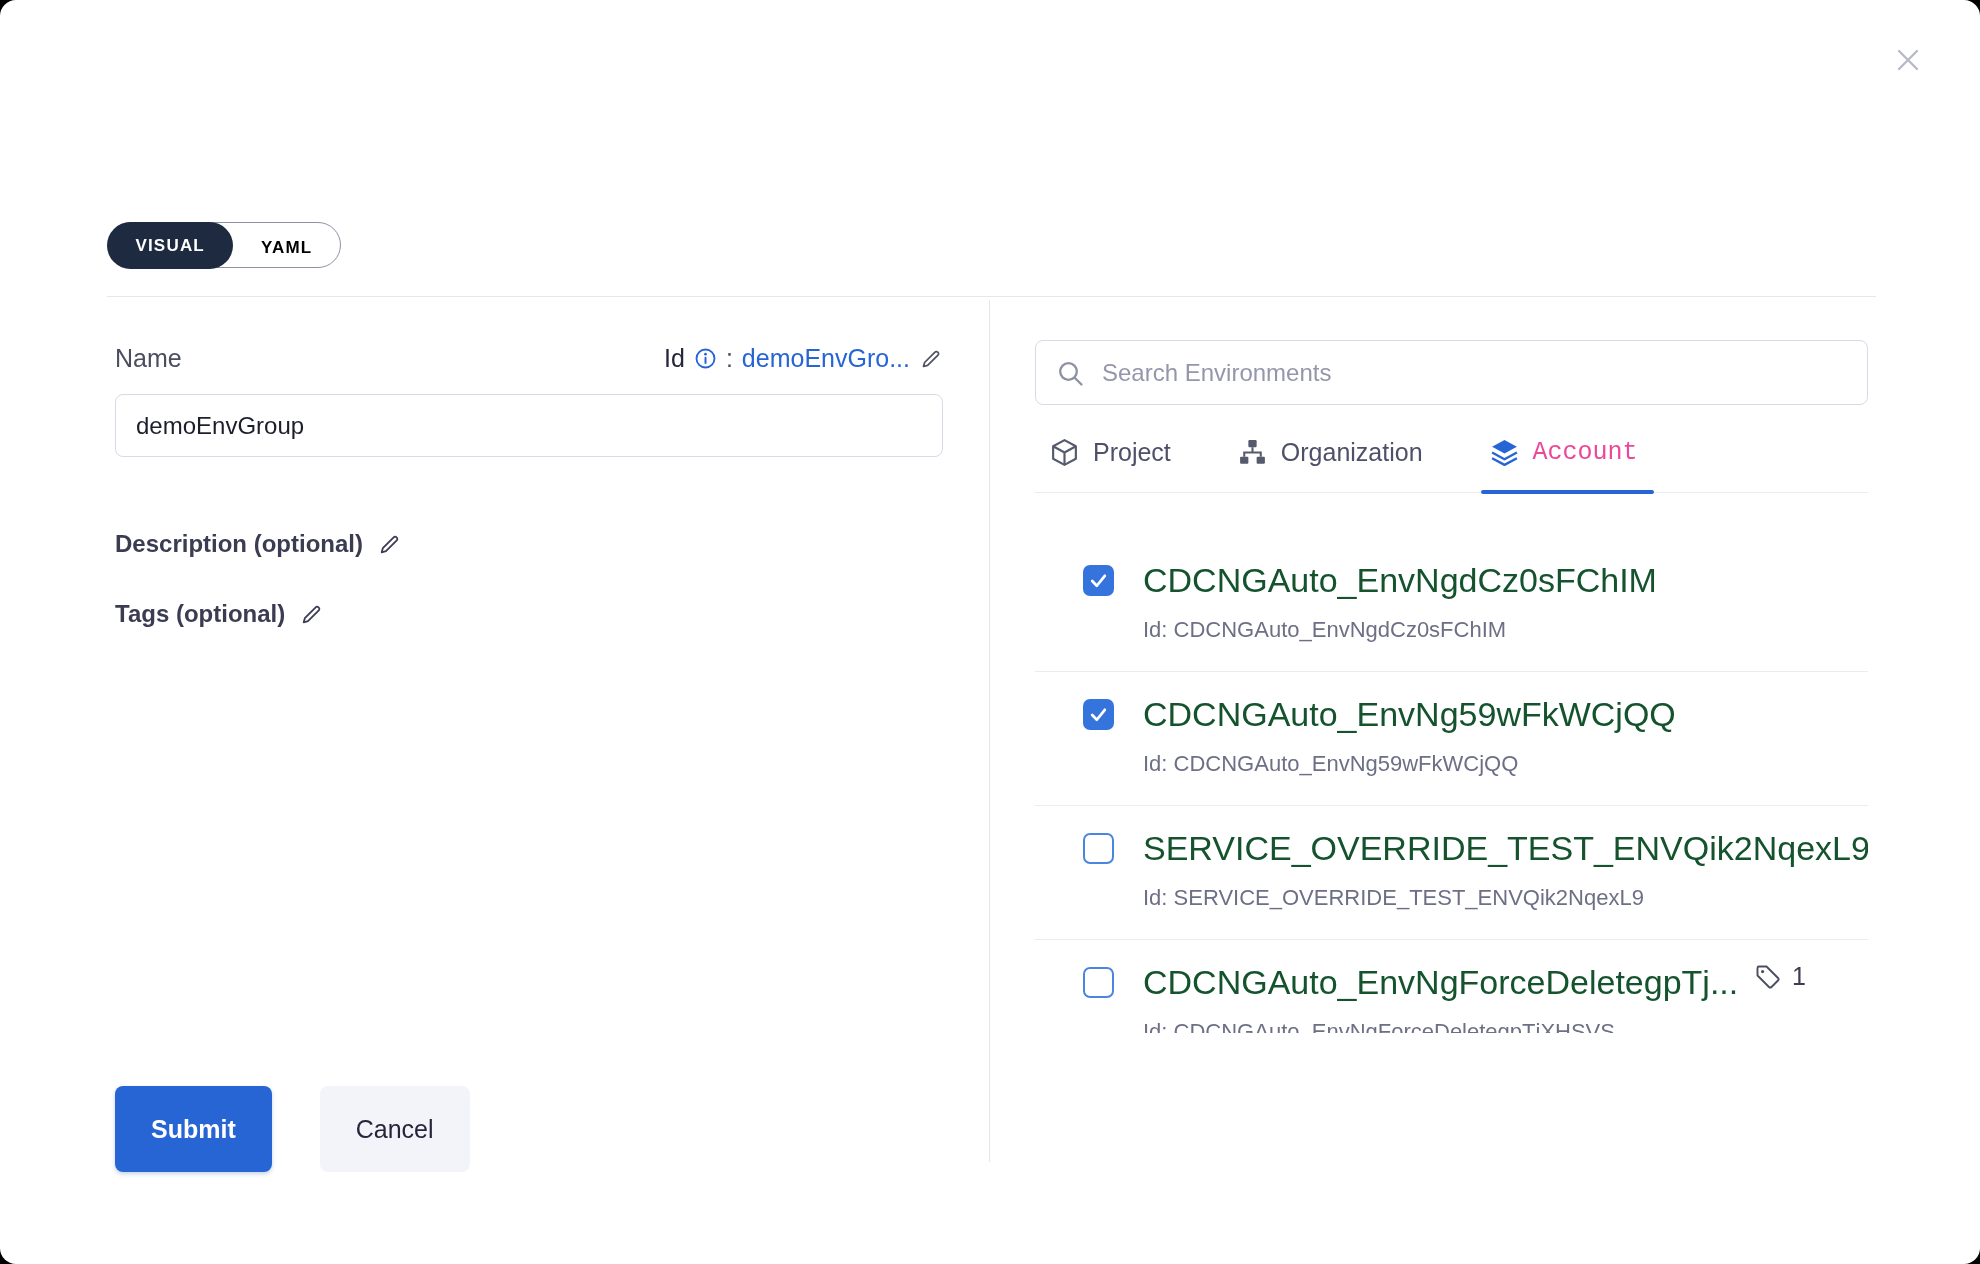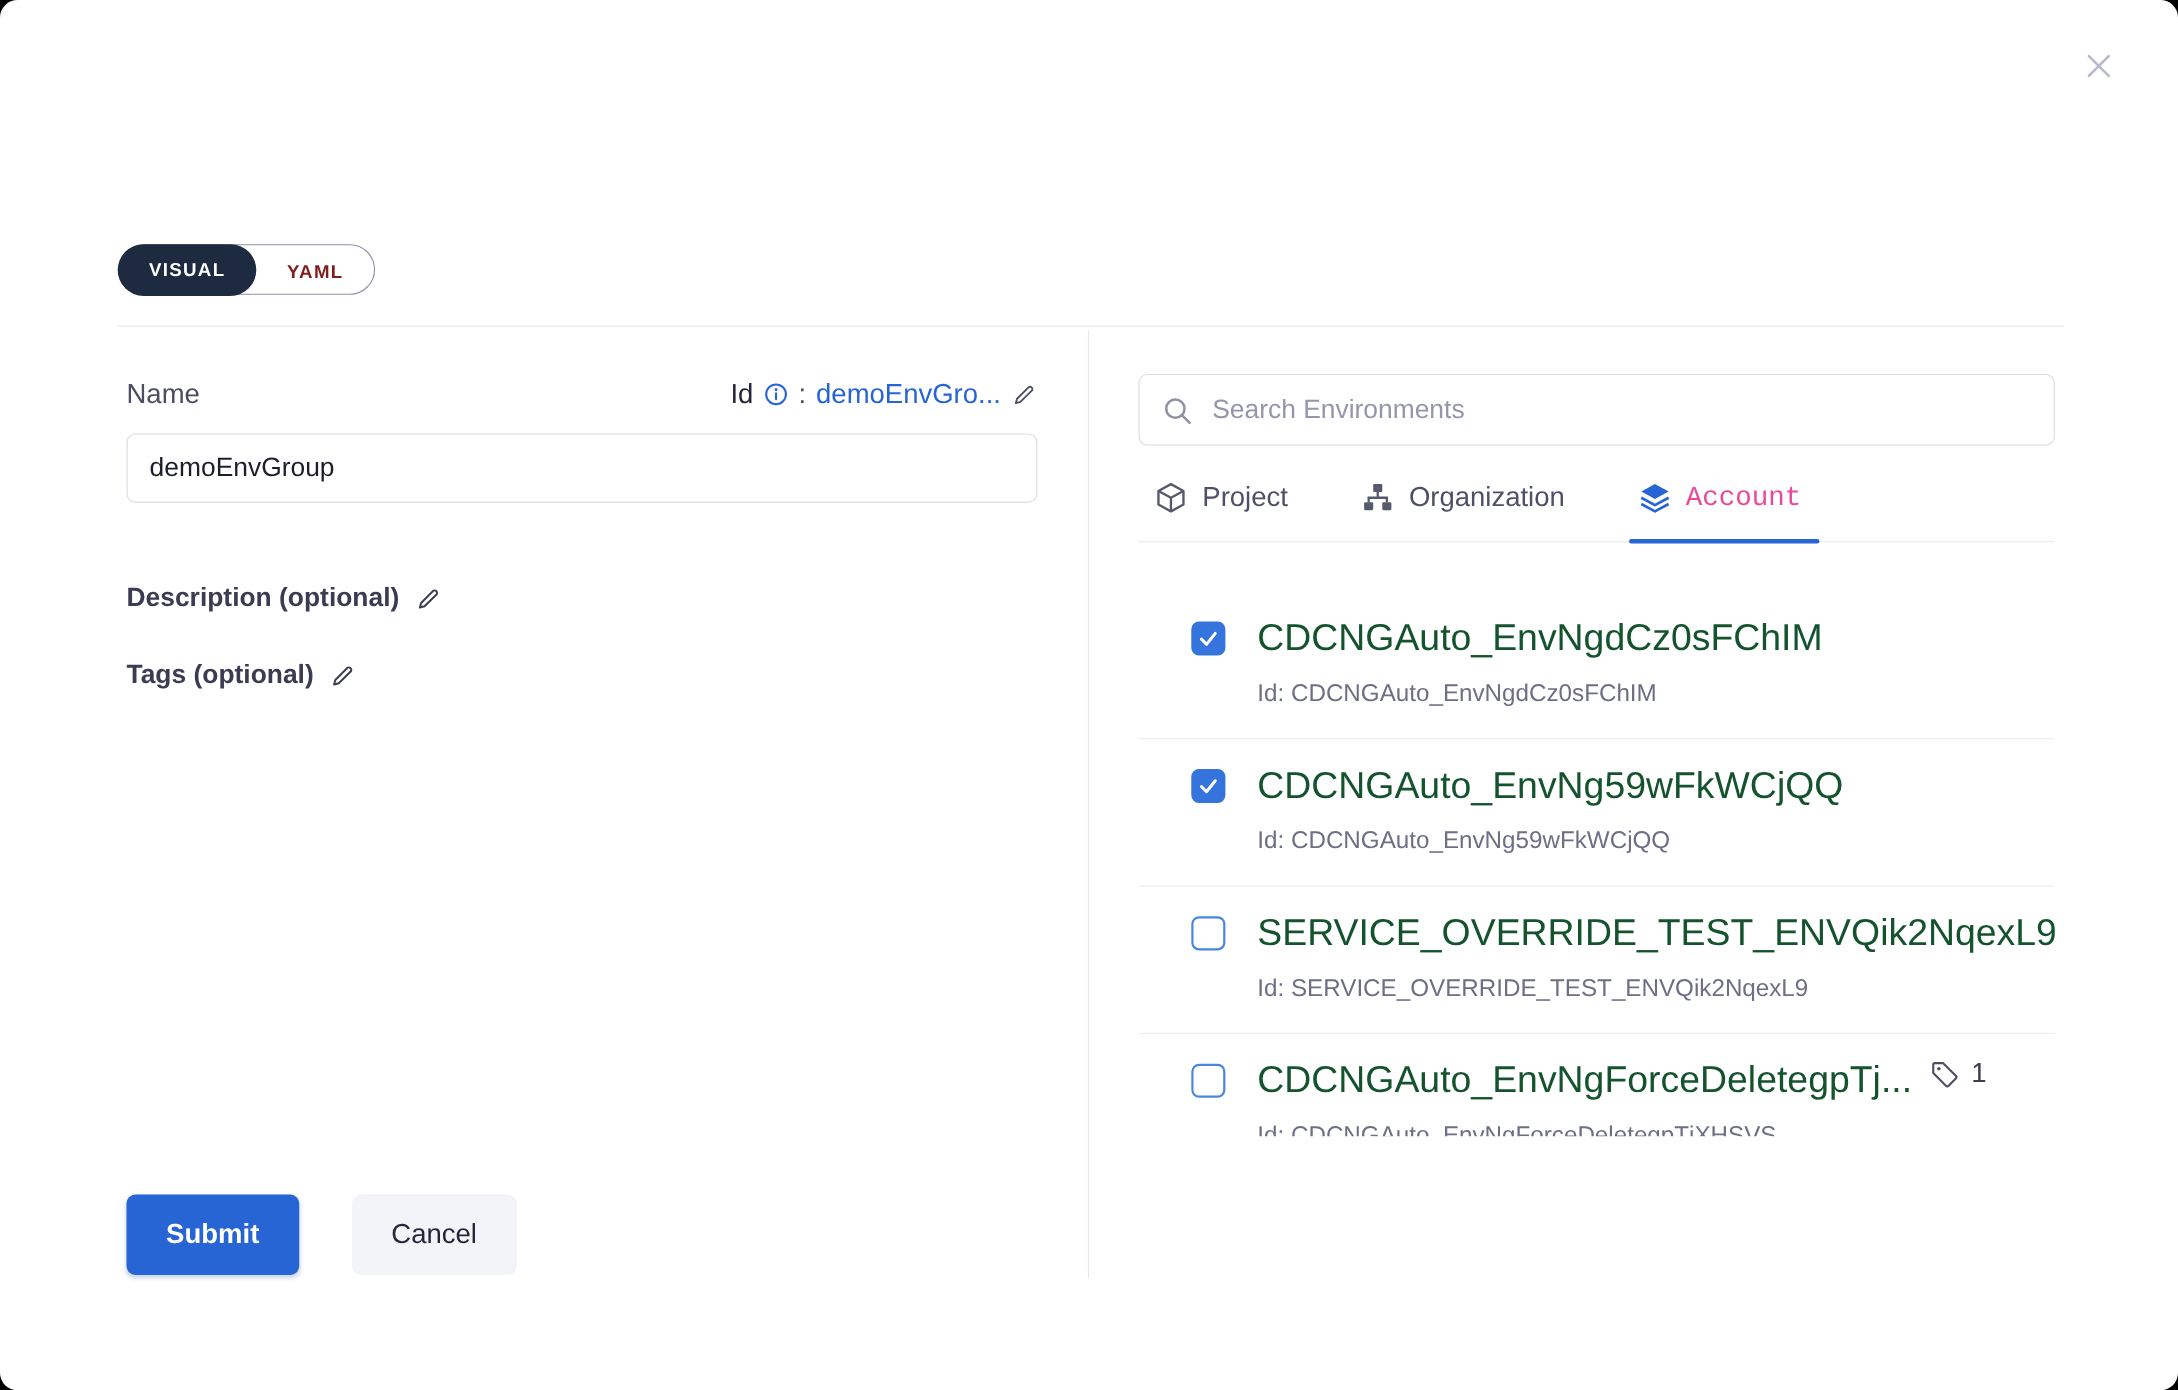--- a/index.html
+++ b/index.html
@@ -11,21 +11,21 @@
   .close-btn { position:absolute; top:40px; right:52px; width:40px; height:40px; cursor:pointer;
     display:flex; align-items:center; justify-content:center; }
 
   
   .title { position:absolute; left:107px; top:108px; font-size:42px; font-weight:700; color:#1a1b26; letter-spacing:-0.6px; }
 
   
   .toggle { position:absolute; left:108px; top:222px; height:46px; display:flex; align-items:center;
     border:1.6px solid #8e90a6; border-radius:24px; background:#fff; }
   .toggle .seg { padding:0 28px; height:38px; line-height:44px; font-size:17px; font-weight:700;
-    letter-spacing:1.2px; color:#7f1d1d; cursor:pointer; }
+    letter-spacing:1.2px; color:#000000; cursor:pointer; }
   .toggle .seg.active { background:#1d2a3f; color:#fff; border-radius:24px; margin:-1.6px 0 -1.6px -1.6px;
     height:47px; line-height:47px; }
 
   .hdiv { position:absolute; left:107px; right:104px; top:296px; height:1px; background:#e6e6ee; }
   .vdiv { position:absolute; left:989px; top:300px; height:862px; width:1px; background:#e6e6ee; }
 
   
   .name-row { position:absolute; left:115px; top:344px; width:828px; display:flex; align-items:center; justify-content:space-between; }
   .name-label { font-size:25px; color:#4b4d61; }
   .id-cluster { display:flex; align-items:center; gap:9px;text-align:right; }
@@ -34,21 +34,21 @@
   .id-value { font-size:25px; color:#2765d5; cursor:pointer; }
   .icon-btn { display:inline-flex; align-items:center; cursor:pointer; }
   .name-input { position:absolute; left:115px; top:394px; width:828px; height:63px; border:1px solid #d9dae5;
     border-radius:8px; font-size:24px; color:#1d1e2b; padding:0 20px; outline:none;
     font-family:"Liberation Sans","DejaVu Sans",sans-serif; }
   .opt-row { position:absolute; left:115px; display:flex; align-items:center; gap:14px; }
   .opt-row .opt-label { font-size:24px; font-weight:700; color:#3b3c52; }
   .desc-row { top:530px; } .tags-row { top:600px; }
 
   .btn-row { position:absolute; left:115px; top:1086px; display:flex; gap:48px; }
-  .btn { height:73px; border:none; border-radius:8px; font-size:25px; cursor:pointer;
+  .btn { height:86px; border:none; border-radius:8px; font-size:25px; cursor:pointer;
     font-family:"Liberation Sans","DejaVu Sans",sans-serif; }
   .btn-submit { background:#2765d5; color:#fff; font-weight:700; padding:0 36px; box-shadow:0 2px 4px rgba(30,80,160,0.25); }
   .btn-cancel { background:#f3f3fa; color:#25263a; font-weight:500; padding:0 36px; }
   .search-box { position:relative; width:833px; height:65px; border:1px solid #d9dae5; border-radius:8px; background:#fff; }
   .search-box svg { position:absolute; left:20px; top:18px; }
   .search-input { position:absolute; inset:0; border:none; background:transparent; outline:none;
     padding:0 20px 0 66px; font-size:24px; color:#0f766e;
     font-family:"Liberation Sans","DejaVu Sans",sans-serif; }
   .search-input::placeholder { color:#9496ab; }
 

